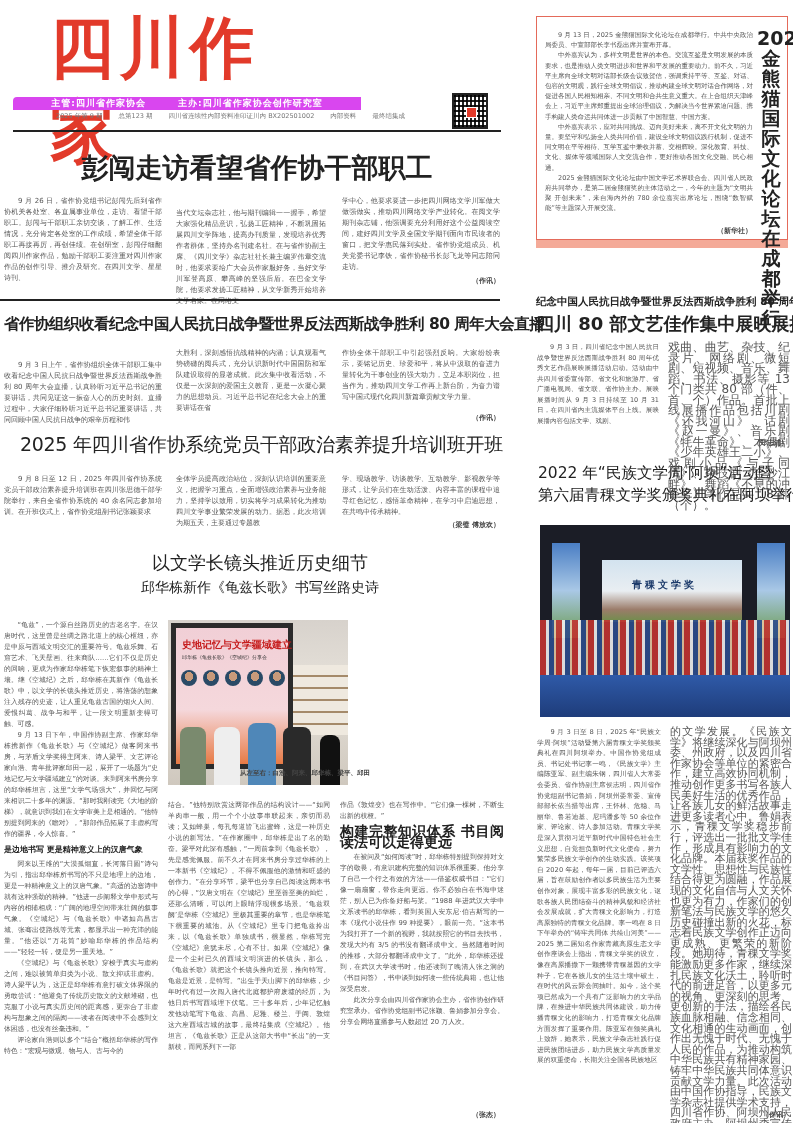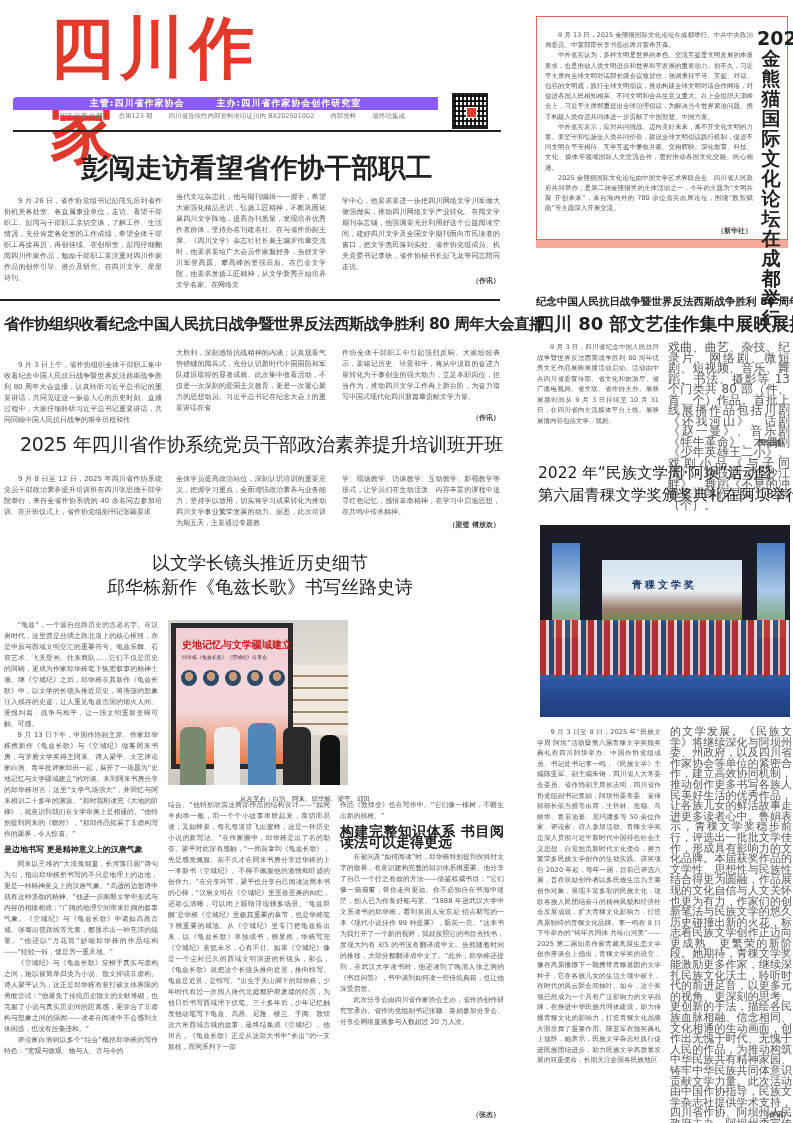--- a/index.html
+++ b/index.html
@@ -1,19 +1,19 @@
 <!DOCTYPE html>
 <html><head>
 <meta charset="utf-8">
 <style>
   * { box-sizing: border-box; margin: 0; padding: 0; }
   body { width: 793px; height: 1123px; background: #ffffff; font-family: "DejaVu Sans", "Liberation Sans", sans-serif; color: #333; position: relative; overflow: hidden; }
   .abs { position: absolute; }
   .masthead-title { left: 50px; top: 8px; width: 250px; height: 80px; font-family: "DejaVu Serif", serif; font-weight: bold; font-size: 64px; color: #e23a2a; letter-spacing: 6px; line-height: 80px; transform: scaleY(1.05); }
-  .band { left: 13px; top: 97px; width: 425px; height: 13px; background: #8b5cf6; border-radius: 4px 0 0 0; color: #fff; font-size: 9px; font-weight: bold; line-height: 13px; text-align: center; letter-spacing: 1px; }
+  .band { left: 13px; top: 97px; width: 348px; height: 13px; background: #d946ef; border-radius: 4px 0 0 0; color: #fff; font-size: 9px; font-weight: bold; line-height: 13px; text-align: center; letter-spacing: 1px; }
   .band span { margin: 0 14px; }
   .issue-line { left: 13px; top: 111px; width: 435px; height: 10px; font-size: 6.5px; color: #777; text-align: center; line-height: 10px; }
   .issue-line span { margin: 0 7px; }
   .qr { left: 452px; top: 93px; width: 36px; height: 36px; background:
       repeating-linear-gradient(90deg, #222 0 2px, #fff 2px 4px),
       repeating-linear-gradient(0deg, #222 0 2px, #fff 2px 5px);
       background-blend-mode: multiply; border: 2px solid #222; }
   .qr::after { content: ""; position: absolute; left: 12px; top: 12px; width: 9px; height: 9px; background: #e23a2a; border: 1px solid #fff; }
   .rule { height: 2px; background: #222; }
   .headline { font-weight: bold; color: #222; text-align: center; }
@@ -57,21 +57,21 @@
   <span>内部资料</span>
   <span>最终结集成</span>
 </div>
 <div class="abs qr"></div>
 <div class="abs rule" style="left:13px; top:130px; width:488px;"></div>
 
 <div class="abs headline" style="left:13px; top:150px; width:488px; font-size:27px; line-height:36px;">彭闯走访看望省作协干部职工</div>
 <div class="col body-text" style="left:4px; top:196px; width:158px;">
     <p>9 月 26 日，省作协党组书记彭闯先后到省作协机关各处室、各直属事业单位，走访、看望干部职工。彭闯与干部职工亲切交谈，了解工作、生活情况，充分肯定各处室的工作成绩，希望全体干部职工再接再厉，再创佳绩。在创研室，彭闯仔细翻阅四川作家作品，勉励干部职工要注重对四川作家作品的创作引导、推介及研究。在四川文学、星星诗刊、</p>
   </div>
-<div class="col body-text" style="left:176px; top:192px; width:150px;">
+<div class="col body-text" style="left:176px; top:208px; width:150px;">
     <p style="text-indent:0">当代文坛杂志社，他与期刊编辑一一握手，希望大家强化精品意识，弘扬工匠精神，不断巩固拓展四川文学阵地，提高办刊质量，发现培养优秀作者群体，坚持办名刊建名社。在与省作协副主席、《四川文学》杂志社社长兼主编罗伟章交流时，他要求要给广大会员作家服好务，当好文学川军登高原、攀高峰的坚强后盾。在巴金文学院，他要求发扬工匠精神，从文学新秀开始培养文学名家。在网络文</p>
   </div>
 <div class="col body-text" style="left:342px; top:196px; width:158px;">
     <p style="text-indent:0">学中心，他要求要进一步把四川网络文学川军做大做强做实，推动四川网络文学产业转化。在阅文学期刊杂志铺，他强调要充分利用好这个公益阅读空间，建好四川文学及全国文学期刊面向市民读者的窗口，把文学惠民落到实处。省作协党组成员、机关党委书记李铁，省作协秘书长彭飞龙等同志陪同走访。</p>
   </div>
 <div class="abs credit" style="left:440px; top:276px; width:60px;">（作讯）</div>
 <div class="abs" style="left:0; top:299px; width:500px; height:2px; background:#222;"></div>
 
 <div class="abs side-shadow"></div>
 <div class="abs side-box"></div>
@@ -112,21 +112,21 @@
   </div>
 <div class="col body-text" style="left:176px; top:474px; width:150px;">
     <p style="text-indent:0">全体学员提高政治站位，深刻认识培训的重要意义，把握学习重点，全面增强政治素养与业务能力，坚持学以致用，切实将学习成果转化为推动四川文学事业繁荣发展的动力。据悉，此次培训为期五天，主要通过专题教</p>
   </div>
 <div class="col body-text" style="left:342px; top:474px; width:158px;">
     <p style="text-indent:0">学、现场教学、访谈教学、互动教学、影视教学等形式，让学员们在生动活泼、内容丰富的课程中追寻红色记忆，感悟革命精神，在学习中启迪思想，在共鸣中传承精神。</p>
   </div>
 <div class="abs credit" style="left:420px; top:520px; width:80px;">（梁璧 傅放欢）</div>
 
 <div class="abs headline" style="left:20px; top:551px; width:480px; font-size:18px; line-height:24px; font-weight:normal;">以文学长镜头推近历史细节</div>
-<div class="abs headline" style="left:20px; top:575px; width:480px; font-size:18px; line-height:24px; font-weight:normal;">邱华栋新作《龟兹长歌》书写丝路史诗</div>
+<div class="abs headline" style="left:20px; top:575px; width:480px; font-size:14px; line-height:24px; font-weight:normal;">邱华栋新作《龟兹长歌》书写丝路史诗</div>
 
 <div class="col body-text" style="left:4px; top:620px; width:154px; font-size:6.8px;">
   <p>“龟兹”，一个源自丝路历史的古老名字。在汉唐时代，这里曾是丝绸之路北道上的核心枢纽，亦是中原与西域文明交汇的重要符号。龟兹乐舞、石窟艺术、飞天壁画、往来商队……它们不仅是历史的回响，更成为作家邱华栋笔下恢宏叙事的精神土壤。继《空城纪》之后，邱华栋在其新作《龟兹长歌》中，以文学的长镜头推近历史，将浩荡的想象注入残存的史迹，让人重见龟兹古国的烟火人间、爱恨纠葛、战争与和平，让一段文明重新变得可触、可感。</p>
   <p>9 月 13 日下午，中国作协副主席、作家邱华栋携新作《龟兹长歌》与《空城纪》做客阿来书房，与茅盾文学奖得主阿来、诗人梁平、文艺评论家白浩、青年批评家邱田一起，展开了一场题为“史地记忆与文学疆域建立”的对谈。来到阿来书房分享的邱华栋坦言，这里“文学气场强大”，并回忆与阿来相识二十多年的渊源。“那时我刚读完《大地的阶梯》，就意识到我们在文学审美上是相通的。”他特别提到阿来的《瞻对》，“那部作品拓展了非虚构写作的疆界，令人惊喜。”</p>
   <div style="font-weight:bold; color:#222; font-size:8px; margin:4px 0; text-indent:0;">是边地书写 更是精神意义上的汉唐气象</div>
   <p>阿来以王维的“大漠孤烟直，长河落日圆”诗句为引，指出邱华栋所书写的不只是地理上的边地，更是一种精神意义上的汉唐气象。“高适的边塞诗中就有这种强劲的精神。”他进一步阐释文学中形式与内容的相辅相成：“广阔的地理空间带来壮阔的叙事气象。《空城纪》与《龟兹长歌》中诸如高昌古城、张骞出使路线等元素，都显示出一种充沛的能量。”他还以“万花筒”妙喻邱华栋的作品结构——“轻轻一转，便是另一重天地。”</p>
   <p>《空城纪》与《龟兹长歌》穿梭于真实与虚构之间，难以被简单归类为小说、散文抑或非虚构。诗人梁平认为，这正是邱华栋有意打破文体界限的勇敢尝试：“他避免了传统历史散文的文献堆砌，也克服了小说与真实历史间的距离感，更弥合了非虚构与想象之间的隔阂——读者在阅读中不会感到文体困惑，也没有丝毫违和。”</p>
   <p>评论家白浩则以多个“结合”概括邱华栋的写作特色：“宏观与微观、物与人、古与今的</p>
 </div>
 
@@ -142,21 +142,21 @@
       <div class="avatar" style="left:93px;"></div>
     </div>
   </div>
   <div class="shelf"></div>
   <div class="person" style="left:12px; width:26px; height:58px; background:#7a8a6e;"></div>
   <div class="person" style="left:46px; width:26px; height:58px; background:#eeeeee;"></div>
   <div class="person" style="left:80px; width:28px; height:62px; background:#4f87b8;"></div>
   <div class="person" style="left:115px; width:28px; height:58px; background:#2a2a2a;"></div>
   <div class="person" style="left:152px; width:20px; height:50px; background:#111;"></div>
 </div>
-<div class="abs caption" style="left:240px; top:795px; width:200px;">从左至右：白浩、阿来、邱华栋、梁平、邱田</div>
+<div class="abs caption" style="left:240px; top:769px; width:200px;font-weight:bold;">从左至右：白浩、阿来、邱华栋、梁平、邱田</div>
 
 <div class="col body-text" style="left:168px; top:800px; width:162px; font-size:6.8px;">
   <p style="text-indent:0">结合。”他特别欣赏这两部作品的结构设计——“如同羊肉串一般，用一个个小故事串联起来，亲切而易读；又如蜂巢，每孔每道皆飞出蜜蜂，这是一种历史小说的新写法。”在作家圈中，邱华栋是出了名的勤奋。梁平对此深有感触，“一周前拿到《龟兹长歌》，先是感觉佩服。前不久才在阿来书房分享过华栋的上一本新书《空城纪》。不得不佩服他的激情和旺盛的创作力。”在分享环节，梁平也分享自己阅读这两本书的心得，“汉唐文明在《空城纪》里至善至美的灿烂，还那么清晰，可以闭上眼睛浮现很多场景。‘龟兹双阙’是华栋《空城纪》里极其重要的章节，也是华栋笔下很重要的城池。从《空城纪》里专门把龟兹拎出来，以《龟兹长歌》单独成书，很显然，华栋写完《空城纪》意犹未尽，心有不甘。如果《空城纪》像是一个尘封已久的西域文明演进的长镜头，那么，《龟兹长歌》就把这个长镜头推向近景，推向特写。龟兹是近景，是特写。”出生于天山脚下的邱华栋，少年时代有过一次闯入唐代北庭都护府废墟的经历，为他日后书写西域埋下伏笔。三十多年后，少年记忆触发他动笔写下龟兹、高昌、尼雅、楼兰、于阗、敦煌这六座西域古城的故事，最终结集成《空城纪》。他坦言，《龟兹长歌》正是从这部大书中“长出”的一支新枝，而同系列下一部</p>
 </div>
 <div class="col body-text" style="left:340px; top:800px; width:164px; font-size:6.8px;">
   <p style="text-indent:0">作品《敦煌变》也在写作中。“它们像一棵树，不断生出新的枝桠。”</p>
   <div style="font-weight:bold; color:#222; font-size:14px; margin:4px 0;">构建完整知识体系 书目阅读法可以走得更远</div>
   <p>在被问及“如何阅读”时，邱华栋特别提到保持对文字的敬畏，有意识建构完整的知识体系很重要。他分享了自己一个行之有效的方法——借鉴权威书目：“它们像一扇扇窗，带你走向更远。你不必独自在书海中迷茫，别人已为你备好船与桨。”1988 年进武汉大学中文系读书的邱华栋，看到英国人安东尼·伯吉斯写的一本《现代小说佳作 99 种提要》，眼前一亮。“这本书为我打开了一个新的视野，我就按照它的书目去找书，发现大约有 3/5 的书没有翻译成中文。当然随着时间的推移，大部分都翻译成中文了。”此外，邱华栋还提到，在武汉大学读书时，他还读到了晚清人张之洞的《书目问答》，书中谈到如何读一些传统典籍，也让他深受启发。</p>
   <p>此次分享会由四川省作家协会主办，省作协创作研究室承办。省作协党组副书记张颖、鲁娟参加分享会。分享会网络直播参与人数超过 20 万人次。</p>
 </div>

